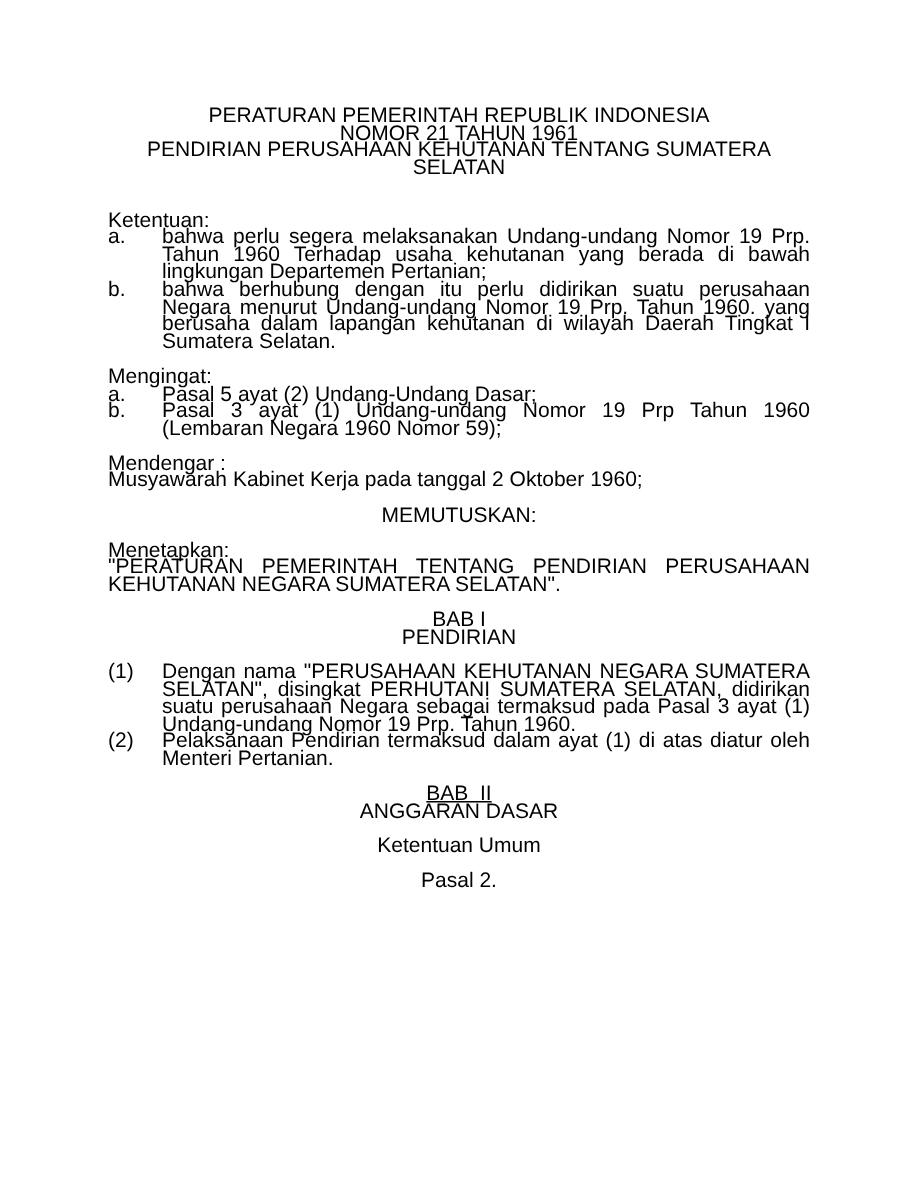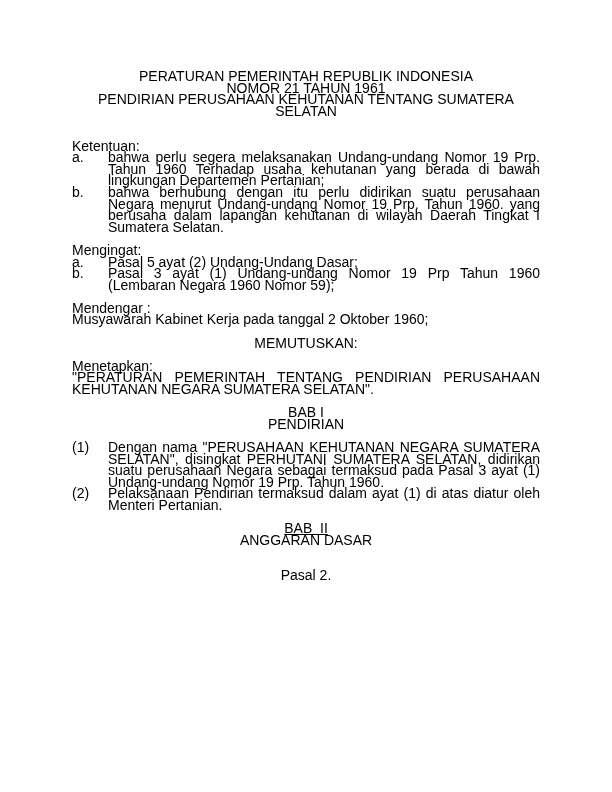--- a/index.html
+++ b/index.html
@@ -69,15 +69,16 @@
   </div>
   <div class="item">
     <div class="marker">(2)</div>
     <div class="text last-left">Pelaksanaan Pendirian termaksud dalam ayat (1) di atas diatur oleh Menteri Pertanian.</div>
   </div>
   <div class="gap"></div>
 
   <div class="center" style="white-space:pre;text-decoration:underline;">BAB  II</div>
   <div class="center">ANGGARAN DASAR</div>
   <div class="gap"></div>
+  <div class="center">Ketentuan Umum</div>
   <div class="gap"></div>
   <div class="center">Pasal 2.</div>
 </div>
 
 </body></html>

